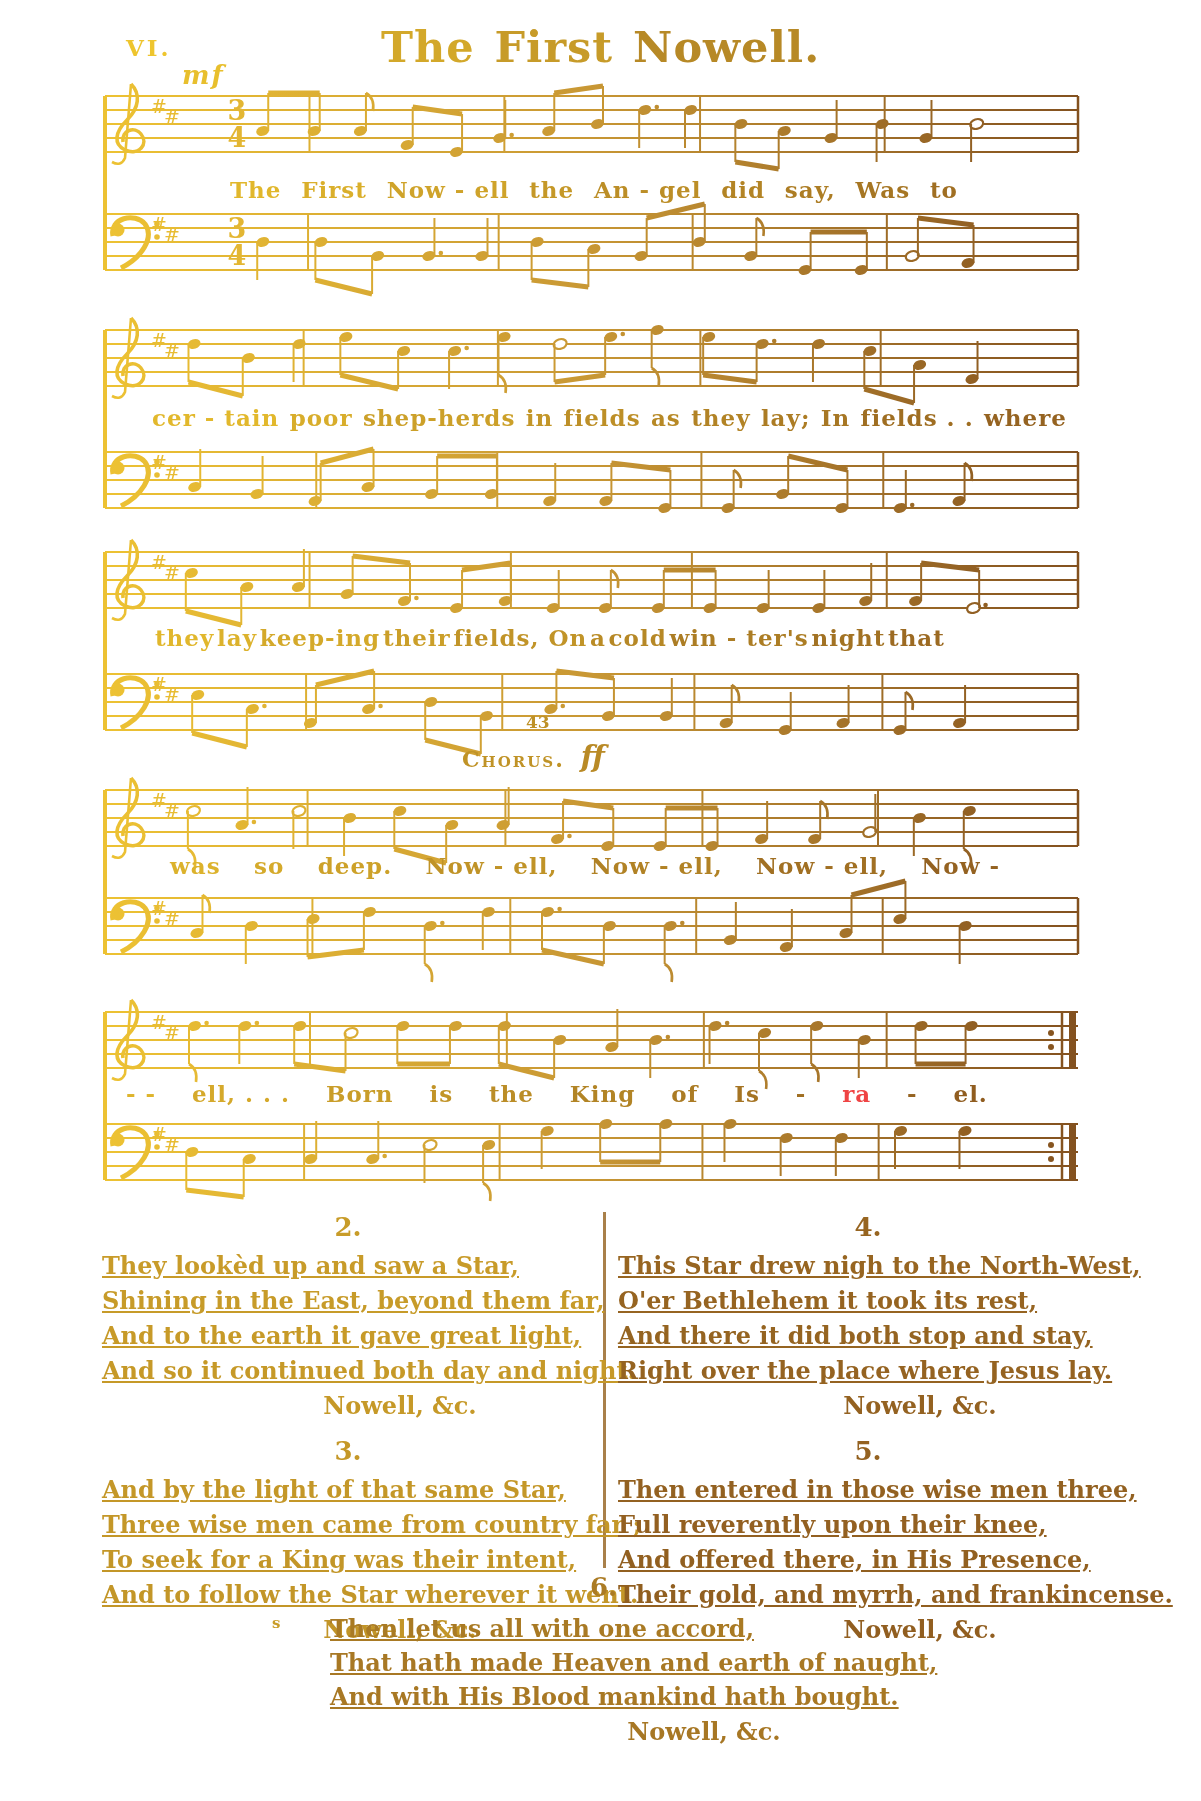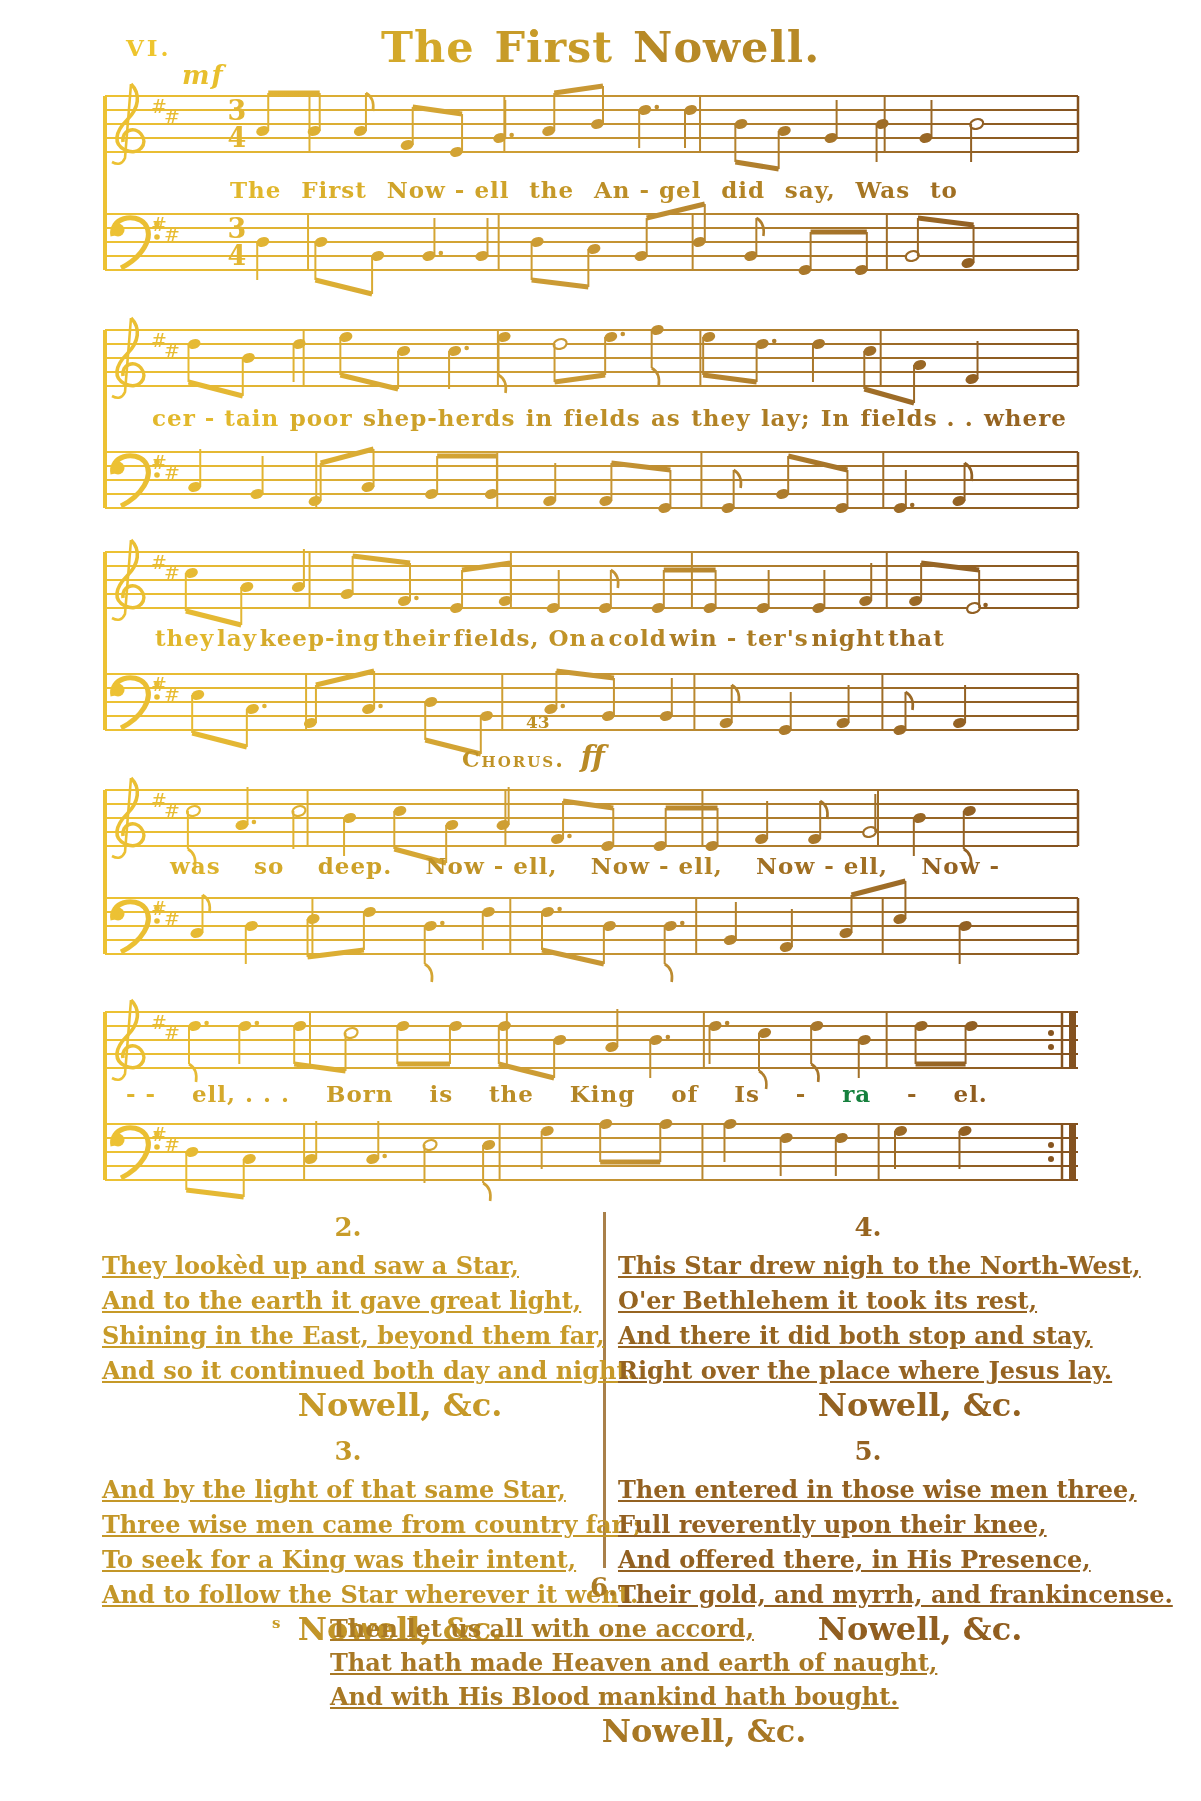--- a/index.html
+++ b/index.html
@@ -19,21 +19,21 @@
   .chorus .ff{font-size:29px;font-weight:bold;font-style:italic;}
   .plate{left:526px;top:712px;font-size:17px;font-weight:bold;}
   .stray{left:272px;top:1614px;font-size:15px;font-weight:bold;}
   .divider{left:603px;top:1212px;width:3px;height:356px;background:#9a6a2a;opacity:.85;}
   .vcol{position:absolute;top:1212px;}
   .vcol.leftcol{left:102px;width:492px;}
   .vcol.rightcol{left:618px;width:500px;}
   .verse{margin-bottom:13px;}
   .vnum{text-align:center;font-size:26px;font-weight:bold;line-height:30px;margin-bottom:6px;}
   .vline{font-size:24px;font-weight:bold;line-height:35px;white-space:nowrap;text-decoration:underline;}
-  .vref{font-size:32px;font-weight:bold;line-height:35px;text-align:center;padding-left:104px;}
+  .vref{font-size:24px;font-weight:bold;line-height:35px;text-align:center;padding-left:104px;}
   .v6num{left:590px;top:1572px;font-size:26px;font-weight:bold;}
   .v6{left:330px;top:1612px;width:560px;}
   .v6 .vline{line-height:34px;}
   .v6 .vref{padding-left:188px;}
 </style>
 </head>
 <body>
 
 <div class="page">
 
@@ -684,42 +684,42 @@
   <div class="lyric" style="left:126px;top:1080px;width:862px">
       <span class="w ct" style="color: rgb(222, 180, 44);">- -</span>
       <span class="w ct" style="color: rgb(213, 169, 43);">ell, . . .</span>
       <span class="w ct" style="color: rgb(201, 157, 41);">Born</span>
       <span class="w ct" style="color: rgb(194, 148, 40);">is</span>
       <span class="w ct" style="color: rgb(187, 141, 39);">the</span>
       <span class="w ct" style="color: rgb(178, 132, 37);">King</span>
       <span class="w ct" style="color: rgb(171, 123, 36);">of</span>
       <span class="w ct" style="color: rgb(165, 116, 35);">Is</span>
       <span class="w ct" style="color: rgb(160, 111, 34);">-</span>
-      <span class="w ct" style="color: #15803d;">ra</span>
+      <span class="w ct" style="color: #ef4444;">ra</span>
       <span class="w ct" style="color: rgb(149, 99, 33);">-</span>
       <span class="w ct" style="color: rgb(144, 93, 32);">el.</span>
     </div>
 
   <div class="abs chorus">
     <span class="cl ct" style="color: rgb(192, 147, 39);">Chorus.</span>
     <span class="ff ct" style="color: rgb(185, 138, 38);">ff</span>
   </div>
 
   <div class="abs plate ct" style="color: rgb(190, 145, 39);">43</div>
   <div class="abs stray ct" style="color: rgb(201, 157, 41);">s</div>
 
   <div class="abs divider"></div>
 
   <div class="vcol leftcol">
     <section class="verse">
       <div class="vnum ct" style="color: rgb(200, 156, 41);">2.</div>
       <div class="vlines">
           <div class="vline ct" style="color: rgb(200, 155, 41);">They lookèd up and saw a Star,</div>
+          <div class="vline ct" style="color: rgb(199, 155, 41);">Shining in the East, beyond them far,</div>
           <div class="vline ct" style="color: rgb(199, 154, 40);">And to the earth it gave great light,</div>
-          <div class="vline ct" style="color: rgb(199, 155, 41);">Shining in the East, beyond them far,</div>
           <div class="vline ct" style="color: rgb(198, 153, 40);">And so it continued both day and night.</div>
         </div>
       <div class="vref ct" style="color: rgb(198, 153, 40);">Nowell, &amp;c.</div>
     </section>
     <section class="verse">
       <div class="vnum ct" style="color: rgb(197, 152, 40);">3.</div>
       <div class="vlines">
           <div class="vline ct" style="color: rgb(196, 151, 40);">And by the light of that same Star,</div>
           <div class="vline ct" style="color: rgb(196, 151, 40);">Three wise men came from country far ;</div>
           <div class="vline ct" style="color: rgb(195, 150, 40);">To seek for a King was their intent,</div>

